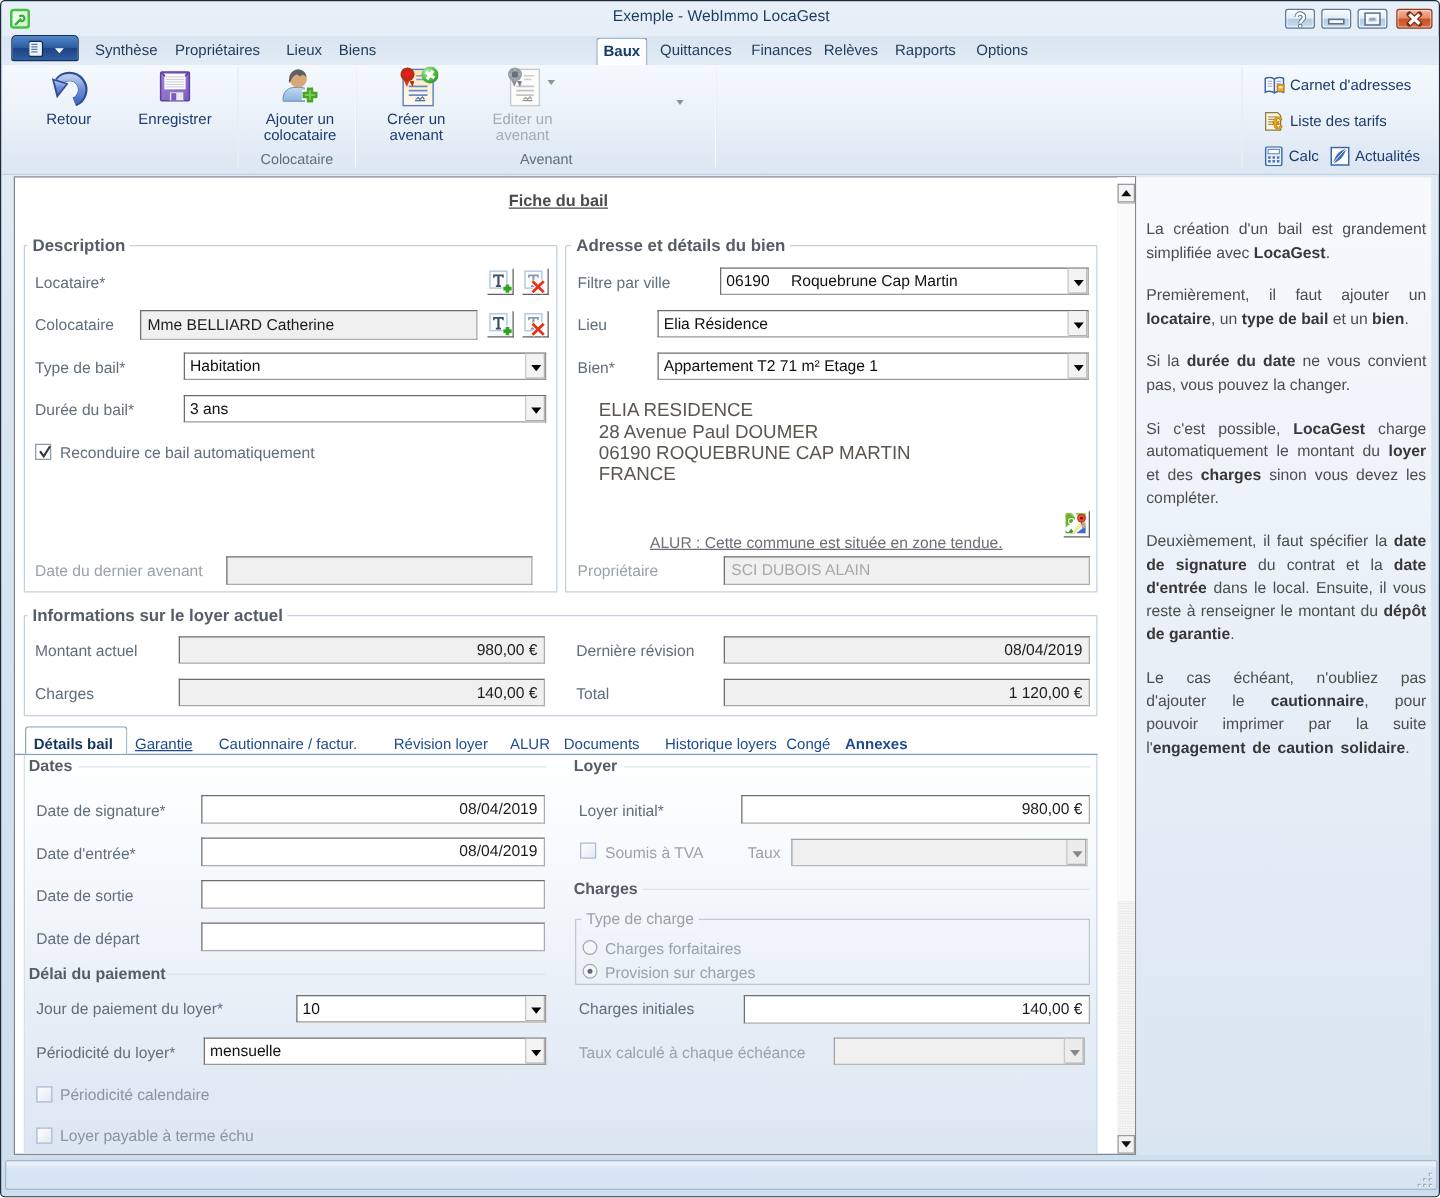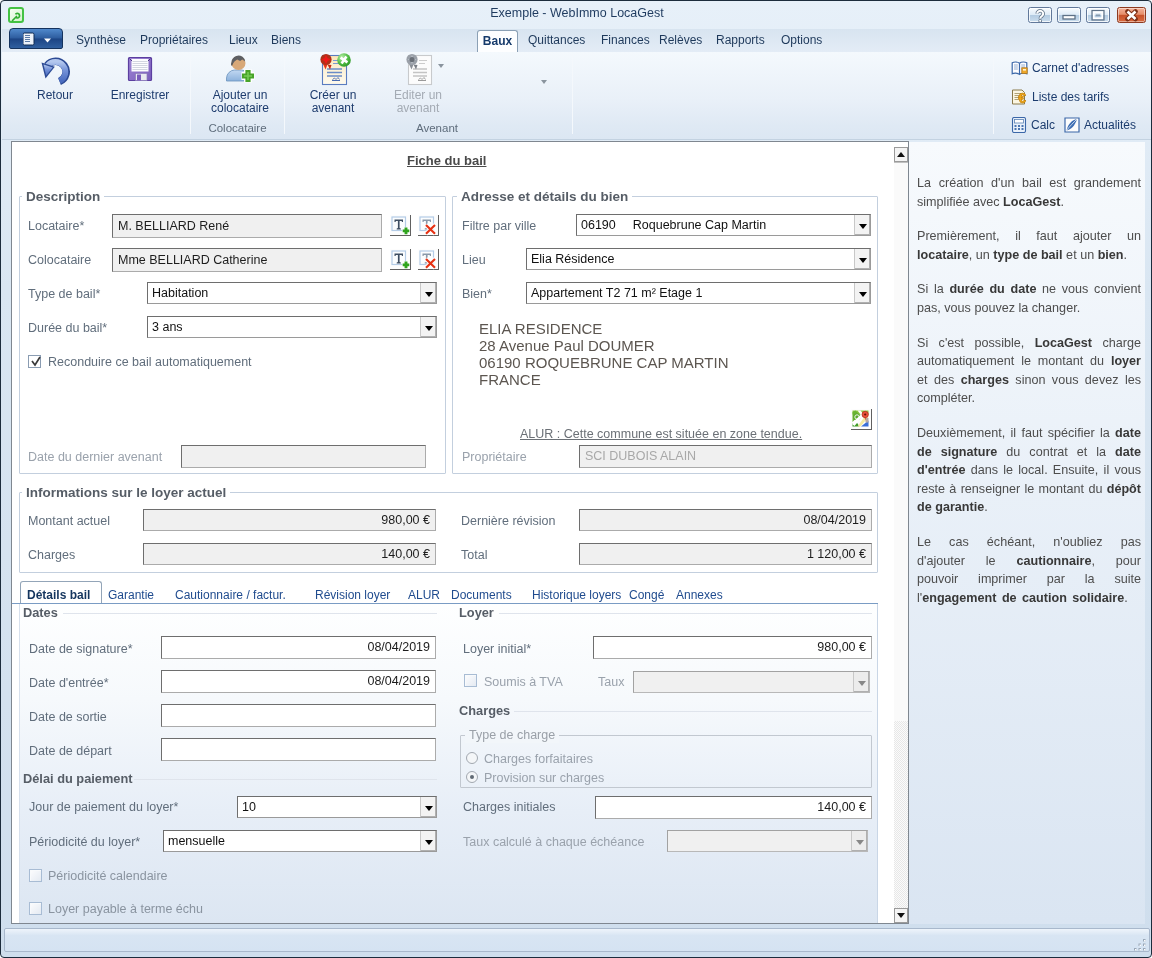--- a/index.html
+++ b/index.html
@@ -310,21 +310,20 @@
     </svg>Actualités</div>
   <div id="content"></div>
   <div id="btabline"></div>
   <div id="panel"></div>
   <div id="btabbox"></div>
   <h1 id="fiche">Fiche du bail</h1>
 
   <div class="gbox" style="left:18px;top:195px;width:427px;height:278px;"></div>
   <div class="gleg" style="left:21px;top:188px;">Description</div>
   <div class="lbl" style="left:27px;top:218px;">Locataire*</div>
-  <div class="tin" style="left:111px;top:213px;width:270px;">M. BELLIARD René</div>
   <div class="tbtn" style="left:389px;top:214px;">
       <svg width="20" height="20" viewBox="0 0 20 20">
     <rect x="1" y="1" width="13.5" height="13.5" fill="#fbfdfe" stroke="#b4cce6" stroke-width="1.2"></rect>
     <path d="M3.5 3.5 h8.5 v2.6 h-1 l-0.4 -1.2 h-2 v7 l1.2 0.5 v1.1 h-4.1 v-1.1 l1.2 -0.5 v-7 h-2 l-0.4 1.2 h-1 z" fill="#3e4e62"></path>
     <g stroke="#fff" stroke-width="4.6">
           <path d="M15 11.2v7.4M11.3 14.9h7.4"></path>
         </g>
     <g stroke="#30a41e" stroke-width="2.9">
           <path d="M15 11.6v6.6M11.7 14.9h6.6"></path>
         </g>
@@ -419,28 +418,28 @@
   <div class="lbl" style="left:27px;top:513px;">Montant actuel</div>
   <div class="tin h22 right" style="left:142px;top:508px;width:293px;">980,00 €</div>
   <div class="lbl" style="left:460px;top:513px;">Dernière révision</div>
   <div class="tin h22 right" style="left:578px;top:508px;width:293px;">08/04/2019</div>
   <div class="lbl" style="left:27px;top:547px;">Charges</div>
   <div class="tin h22 right" style="left:142px;top:542px;width:293px;">140,00 €</div>
   <div class="lbl" style="left:460px;top:547px;">Total</div>
   <div class="tin h22 right" style="left:578px;top:542px;width:293px;">1 120,00 €</div>
 
   <div class="btab sel" style="left:26px;">Détails bail</div>
-  <div class="btab" style="left:107px;">Garantie</div>
+  <div class="btab" style="left:107px;text-decoration:underline;">Garantie</div>
   <div class="btab" style="left:174px;">Cautionnaire / factur.</div>
   <div class="btab" style="left:314px;">Révision loyer</div>
   <div class="btab" style="left:407px;">ALUR</div>
   <div class="btab" style="left:450px;">Documents</div>
   <div class="btab" style="left:531px;">Historique loyers</div>
   <div class="btab" style="left:628px;">Congé</div>
-  <div class="btab" style="left:675px;">Annexes</div>
+  <div class="btab" style="left:675px;font-weight:bold;">Annexes</div>
 
   <div class="shead" style="left:22px;top:605px;">Dates</div>
   <div class="hline" style="left:62px;top:612px;width:374px;"></div>
   <div class="lbl" style="left:28px;top:641px;">Date de signature*</div>
   <div class="tin h23 white right" style="left:160px;top:635px;width:275px;">08/04/2019</div>
   <div class="lbl" style="left:28px;top:675px;">Date d'entrée*</div>
   <div class="tin h23 white right" style="left:160px;top:669px;width:275px;">08/04/2019</div>
   <div class="lbl" style="left:28px;top:709px;">Date de sortie</div>
   <div class="tin h23 white right" style="left:160px;top:703px;width:275px;"></div>
   <div class="lbl" style="left:28px;top:743px;">Date de départ</div>

